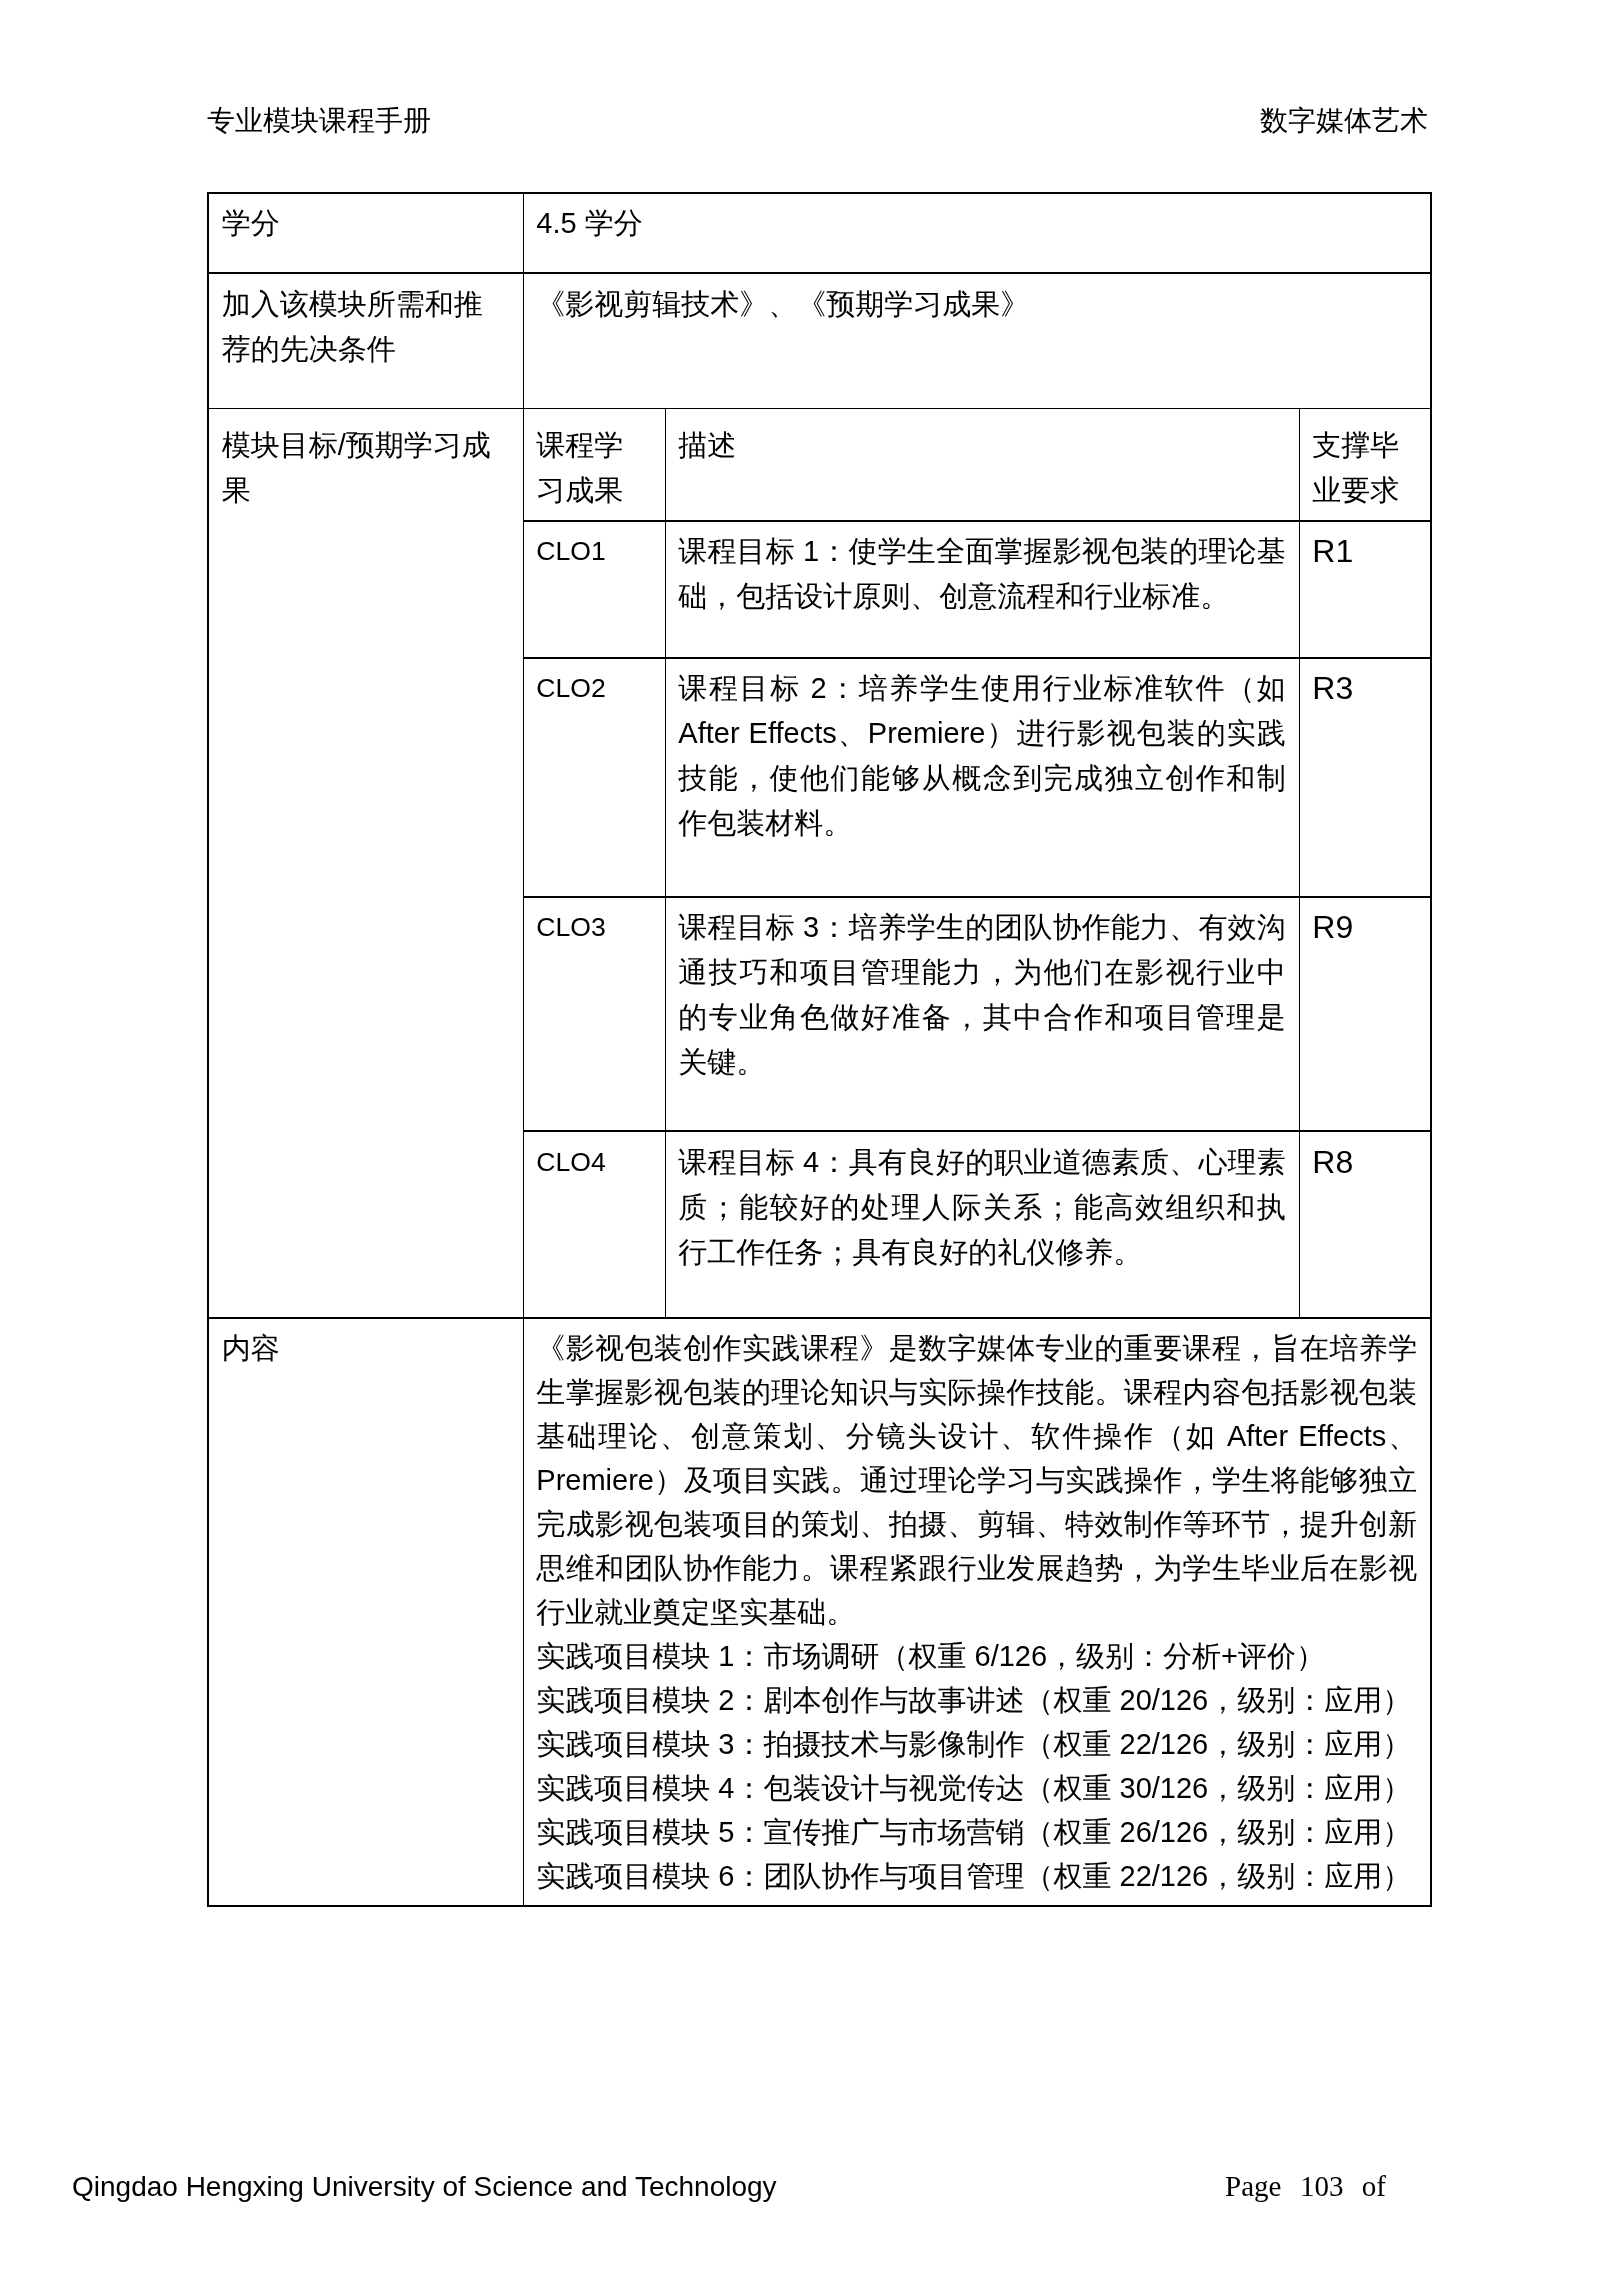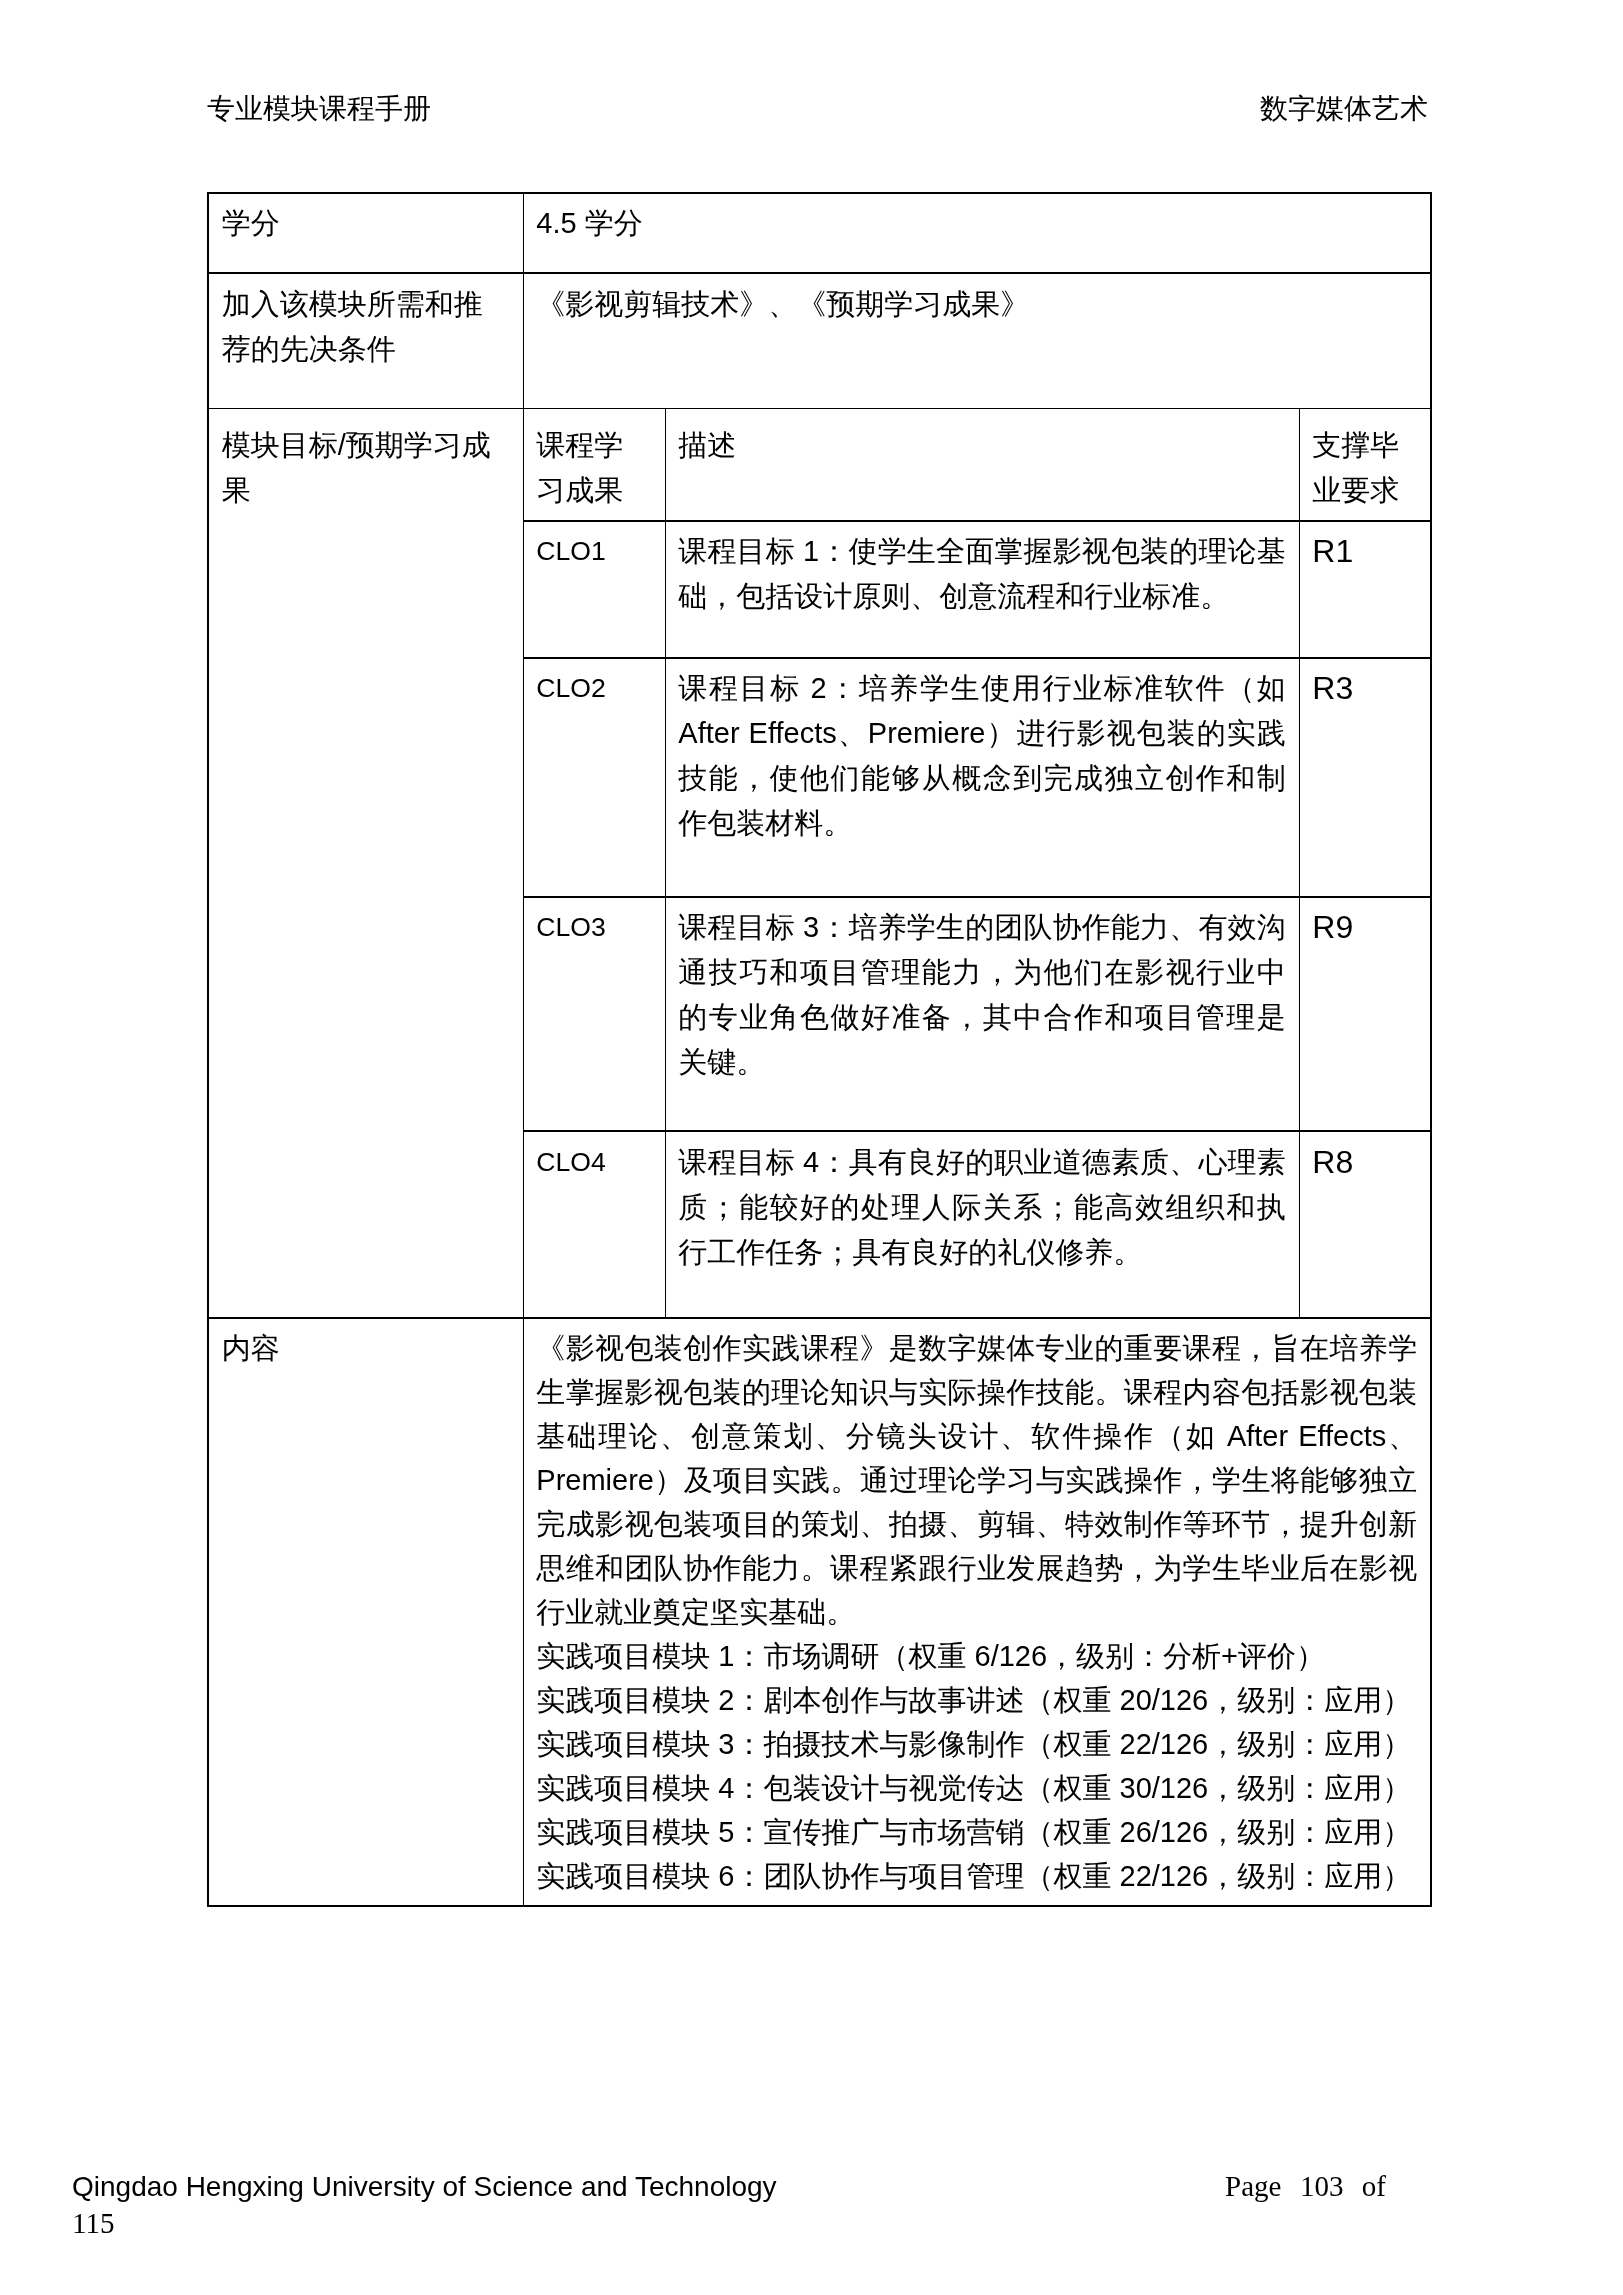--- a/index.html
+++ b/index.html
@@ -6,21 +6,21 @@
   .page{
     position:relative;
     width:1623px;height:2295px;
     background:#ffffff;
     overflow:hidden;
     font-family:"Liberation Sans","DejaVu Sans",sans-serif;
     color:#000;
   }
   
   .doc-header{
-    position:absolute;left:207px;right:195px;top:91px;
+    position:absolute;left:207px;right:195px;top:103px;
     display:flex;justify-content:space-between;align-items:flex-start;
     font-size:28px;line-height:1.25;
   }
   
   table.module{
     position:absolute;left:207px;top:192px;
     width:1223px;
     border-collapse:collapse;table-layout:fixed;
     font-size:29px;line-height:45px;
   }
@@ -131,17 +131,16 @@
       </td>
     </tr>
   </tbody>
     </table>
 
   <div class="doc-footer">
     <div class="row1">
       <span>Qingdao Hengxing University of Science and Technology</span>
       <span class="footer-page">Page 103 of</span>
     </div>
-    <div class="footer-wrap">115</div>
   </div>
 
 </div>
 
 
 </body></html>

